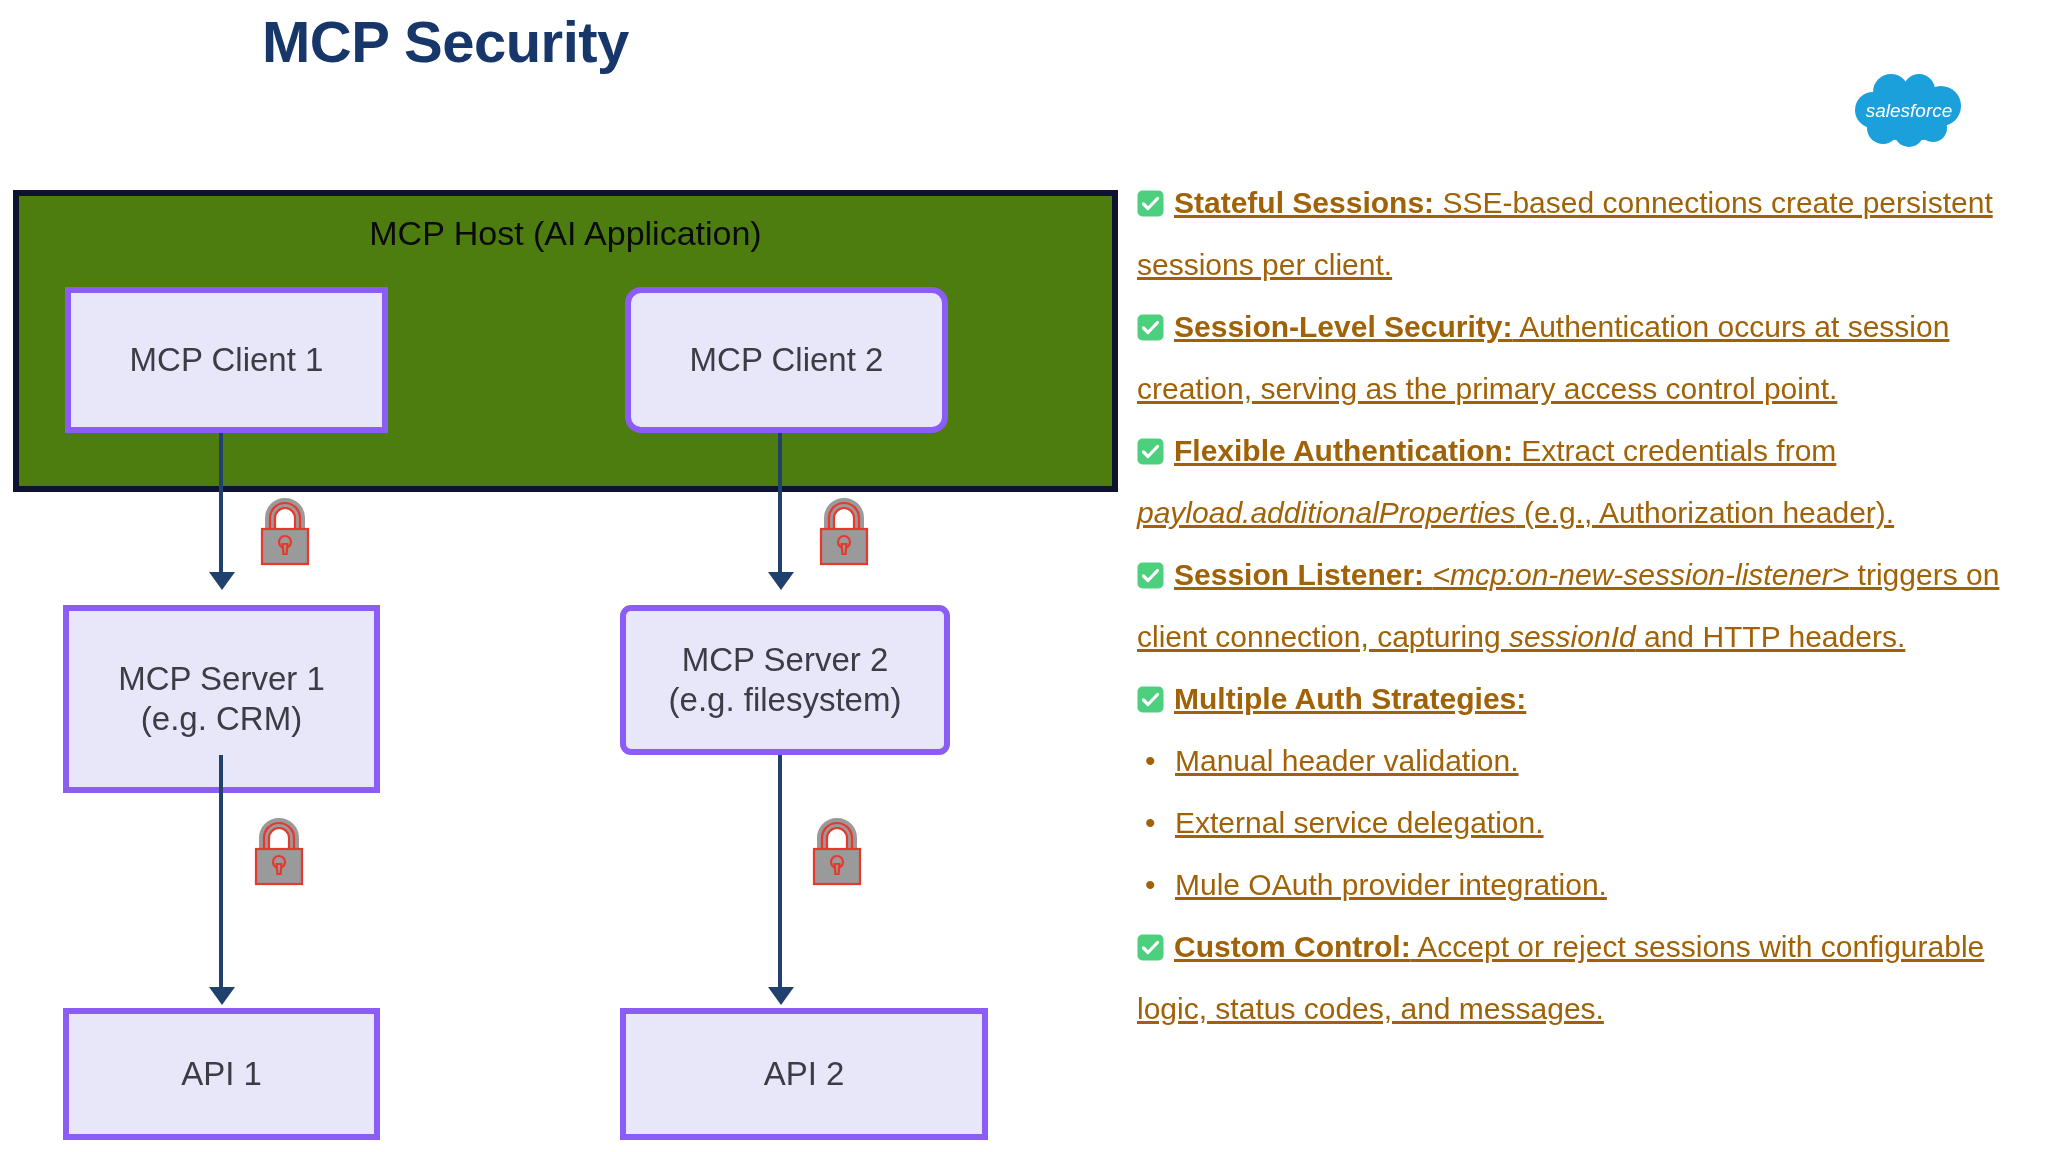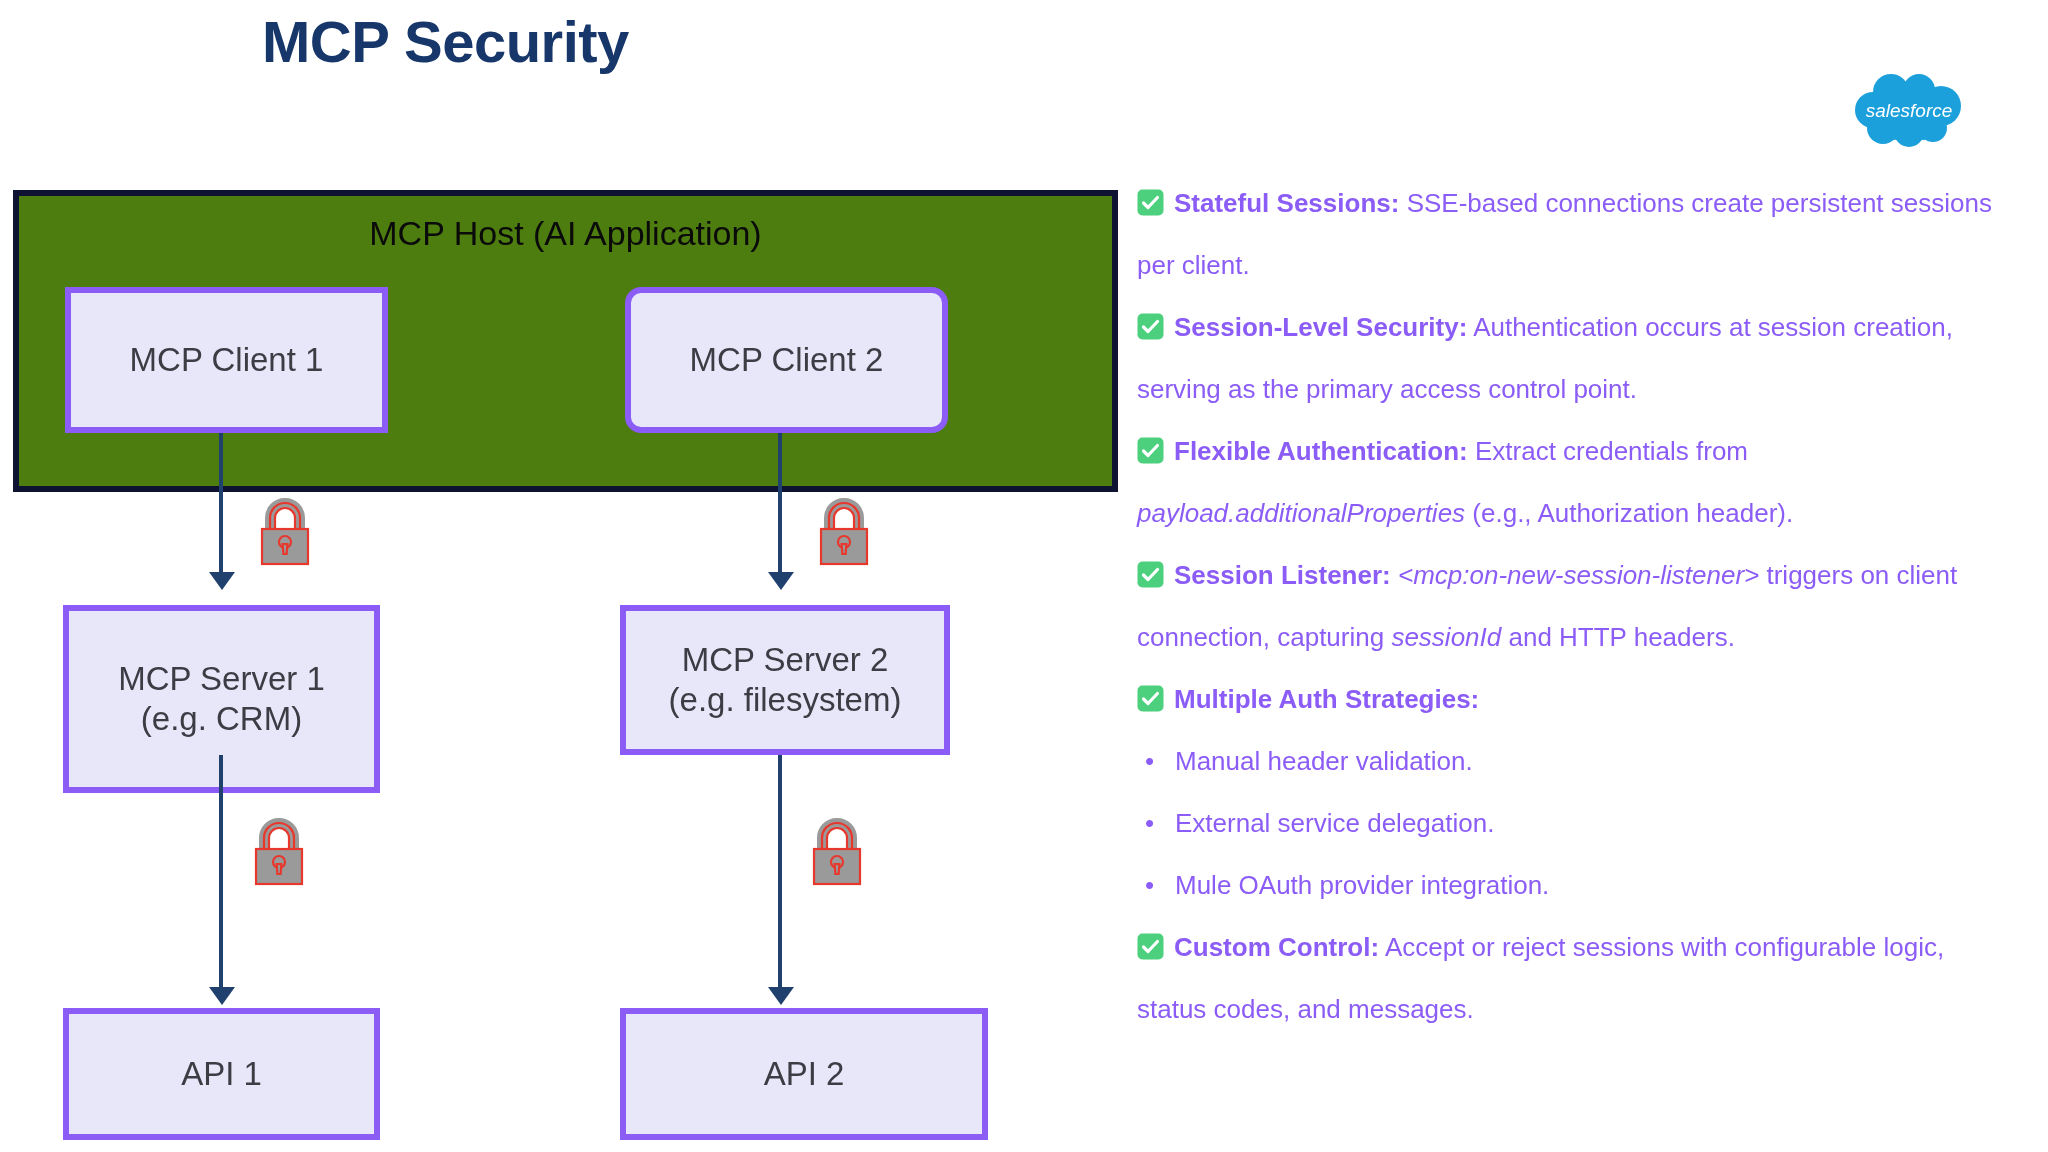--- a/index.html
+++ b/index.html
@@ -77,21 +77,21 @@
     text-align: center;
     font-size: 33px;
     color: #3c3c45;
     line-height: 1.22;
   }
 
   #client-1-box { left: 65px;  top: 287px; width: 323px; height: 146px; }
   #client-2-box { left: 625px; top: 287px; width: 323px; height: 146px; border-radius: 16px; }
 
   #server-1-box { left: 63px;  top: 605px; width: 317px; height: 188px; }
-  #server-2-box { left: 620px; top: 605px; width: 330px; height: 150px; }
+  #server-2-box { left: 620px; top: 605px; width: 330px; height: 150px; border-radius: 11px; }
 
   #api-1-box { left: 63px;  top: 1008px; width: 317px; height: 132px; }
   #api-2-box { left: 620px; top: 1008px; width: 368px; height: 132px; }
 
   
   .connector {
     position: absolute;
     width: 4px;
     background: #20416e;
   }
@@ -121,23 +121,24 @@
   #lock-2 { left: 813px; top: 498px; }
   #lock-3 { left: 248px; top: 818px; }
   #lock-4 { left: 806px; top: 818px; }
 
   
   #text-panel {
     position: absolute;
     left: 1137px;
     top: 172px;
     width: 880px;
-    font-size: 26px;
-    color: #8b5cf6;
+    font-size: 30px;
+    color: #a16207;
     line-height: 62px;
+    text-decoration: underline;
   }
   .feature-item {
     position: relative;
     padding-left: 0;
     margin: 0;
   }
   .check-icon {
     display: inline-block;
     vertical-align: -4px;
     width: 27px;

